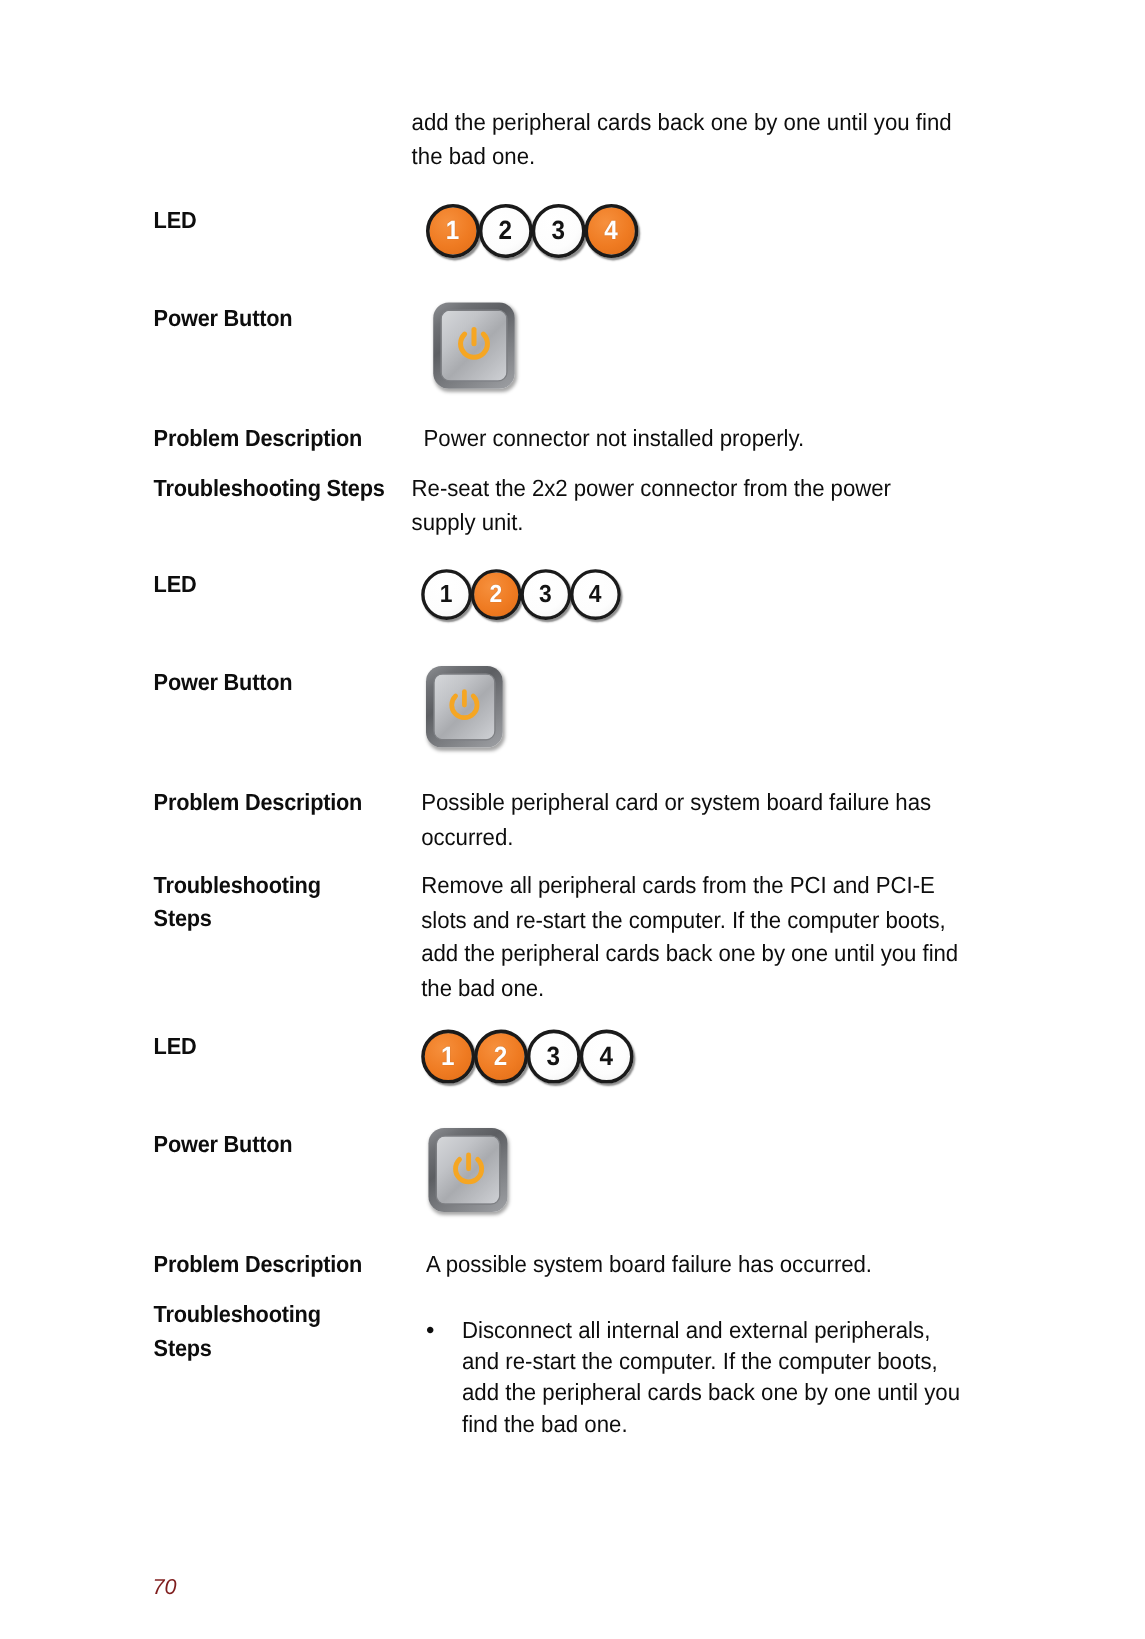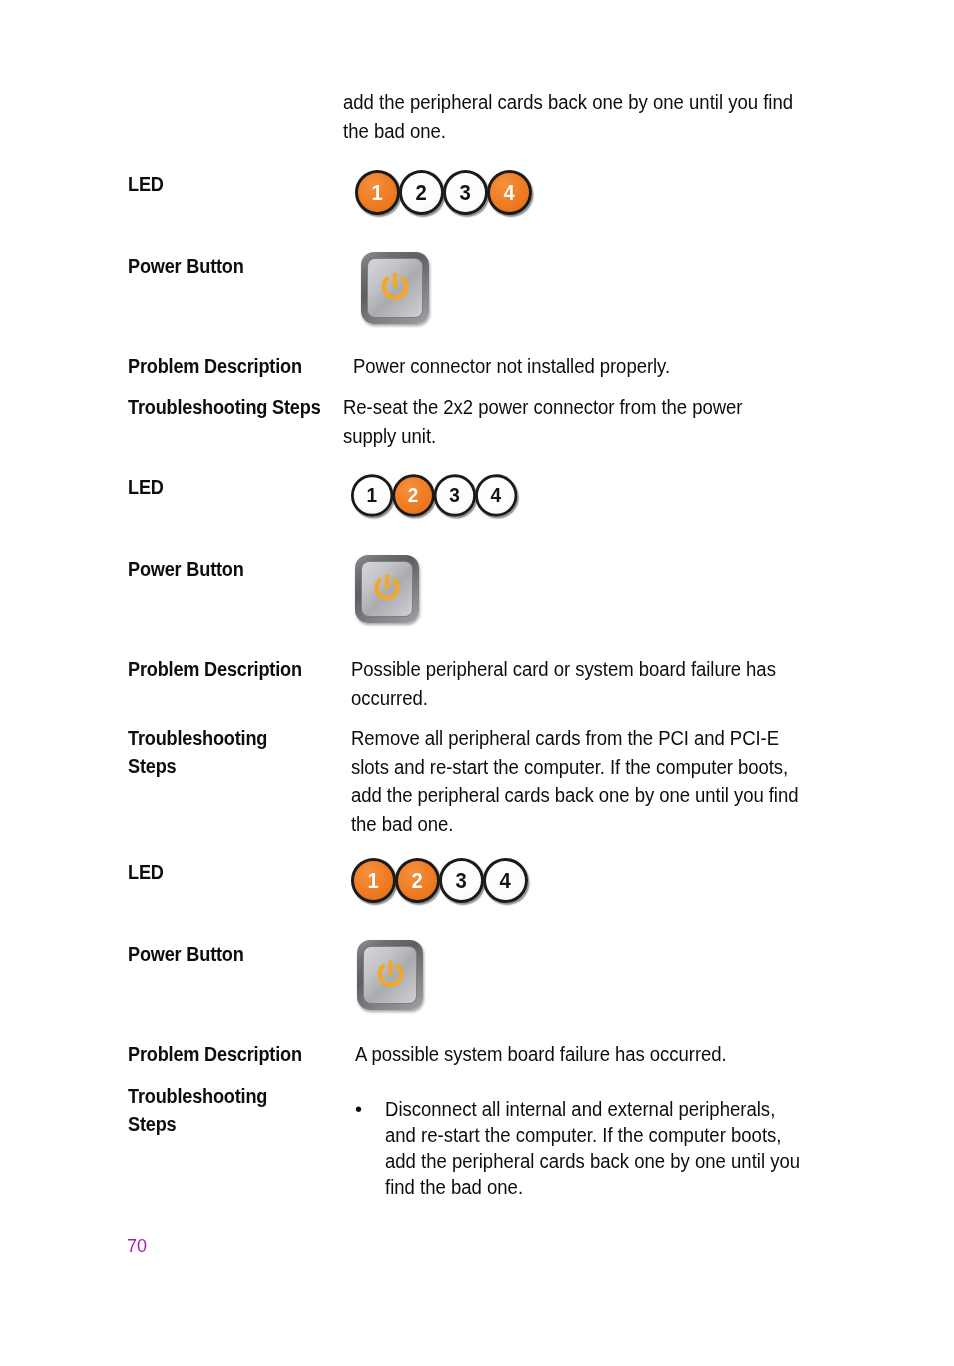--- a/index.html
+++ b/index.html
@@ -136,23 +136,24 @@
     line-height: 26px;
     transform: scaleX(0.95);
     transform-origin: left top;
     white-space: pre-line;
   }
 
   
   .page-number {
     position: absolute;
     left: 127px;
-    top: 1236px;
+    top: 1312px;
     font-size: 18px;
-    color: #a21caf;
+    color: #7f1d1d;
+    font-style: italic;
   }
 </style>
 </head>
 <body>
 
 <div class="page">
 
   <div class="top-para">add the peripheral cards back one by one until you find
 the bad one.</div>
 

